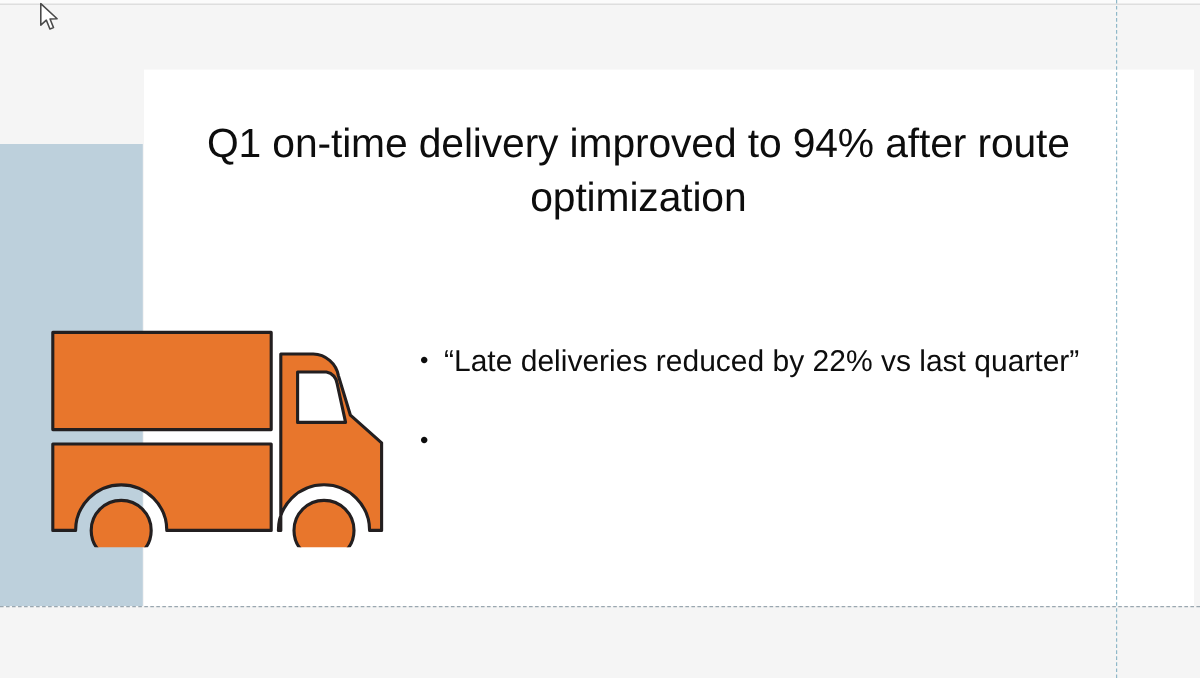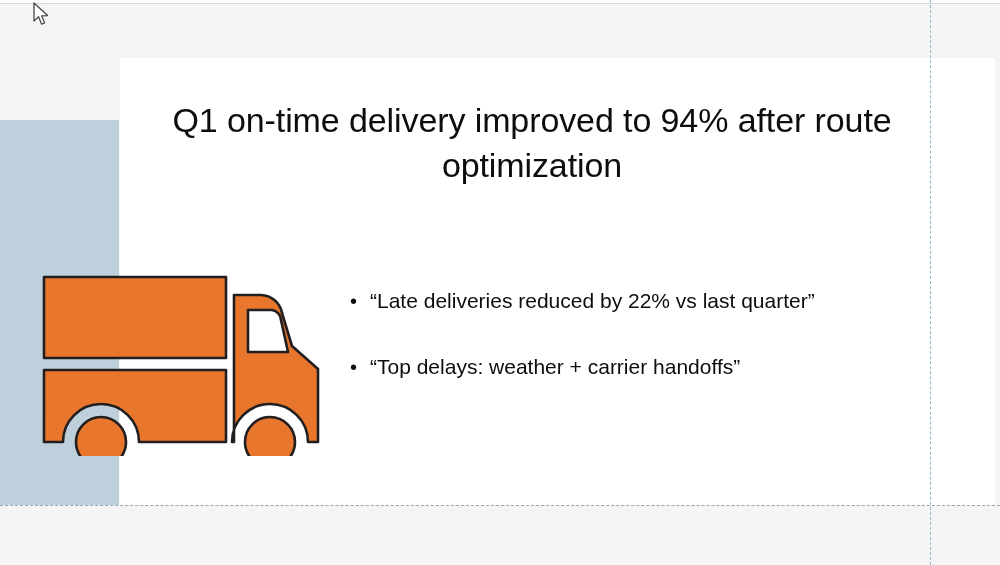--- a/index.html
+++ b/index.html
@@ -104,21 +104,21 @@
   }
   .bullet-dot {
     width: 20px;
     flex: 0 0 20px;
     font-size: 20px;
     line-height: 30px;
     color: #0d0d0d;
     text-align: left;
   }
   .bullet-text {
-    font-size: 21px;
+    font-size: 25px;
     line-height: 30px;
     color: #0d0d0d;
   }
 
   
   .truck {
     position: absolute;
     left: 36px;
     top: 266px;
   }
@@ -150,21 +150,20 @@
 
   <div class="title">Q1 on-time delivery improved to 94% after route optimization</div>
 
   <div class="bullets">
     <div class="bullet-row">
       <span class="bullet-dot">•</span>
       <span class="bullet-text">“Late deliveries reduced by 22% vs last quarter”</span>
     </div>
     <div class="bullet-row">
       <span class="bullet-dot">•</span>
-      <span class="bullet-text">“Top delays: weather + carrier handoffs”</span>
     </div>
   </div>
 
   <div class="truck">
     <svg width="310" height="190" viewBox="0 0 310 190" xmlns="http://www.w3.org/2000/svg">
       <g fill="#E8762C" stroke="#231F20" stroke-width="2.6" stroke-linejoin="round">
 
         <rect x="8" y="11" width="182" height="81"></rect>
 
         <path d="M8,104 H190 V176 H103

